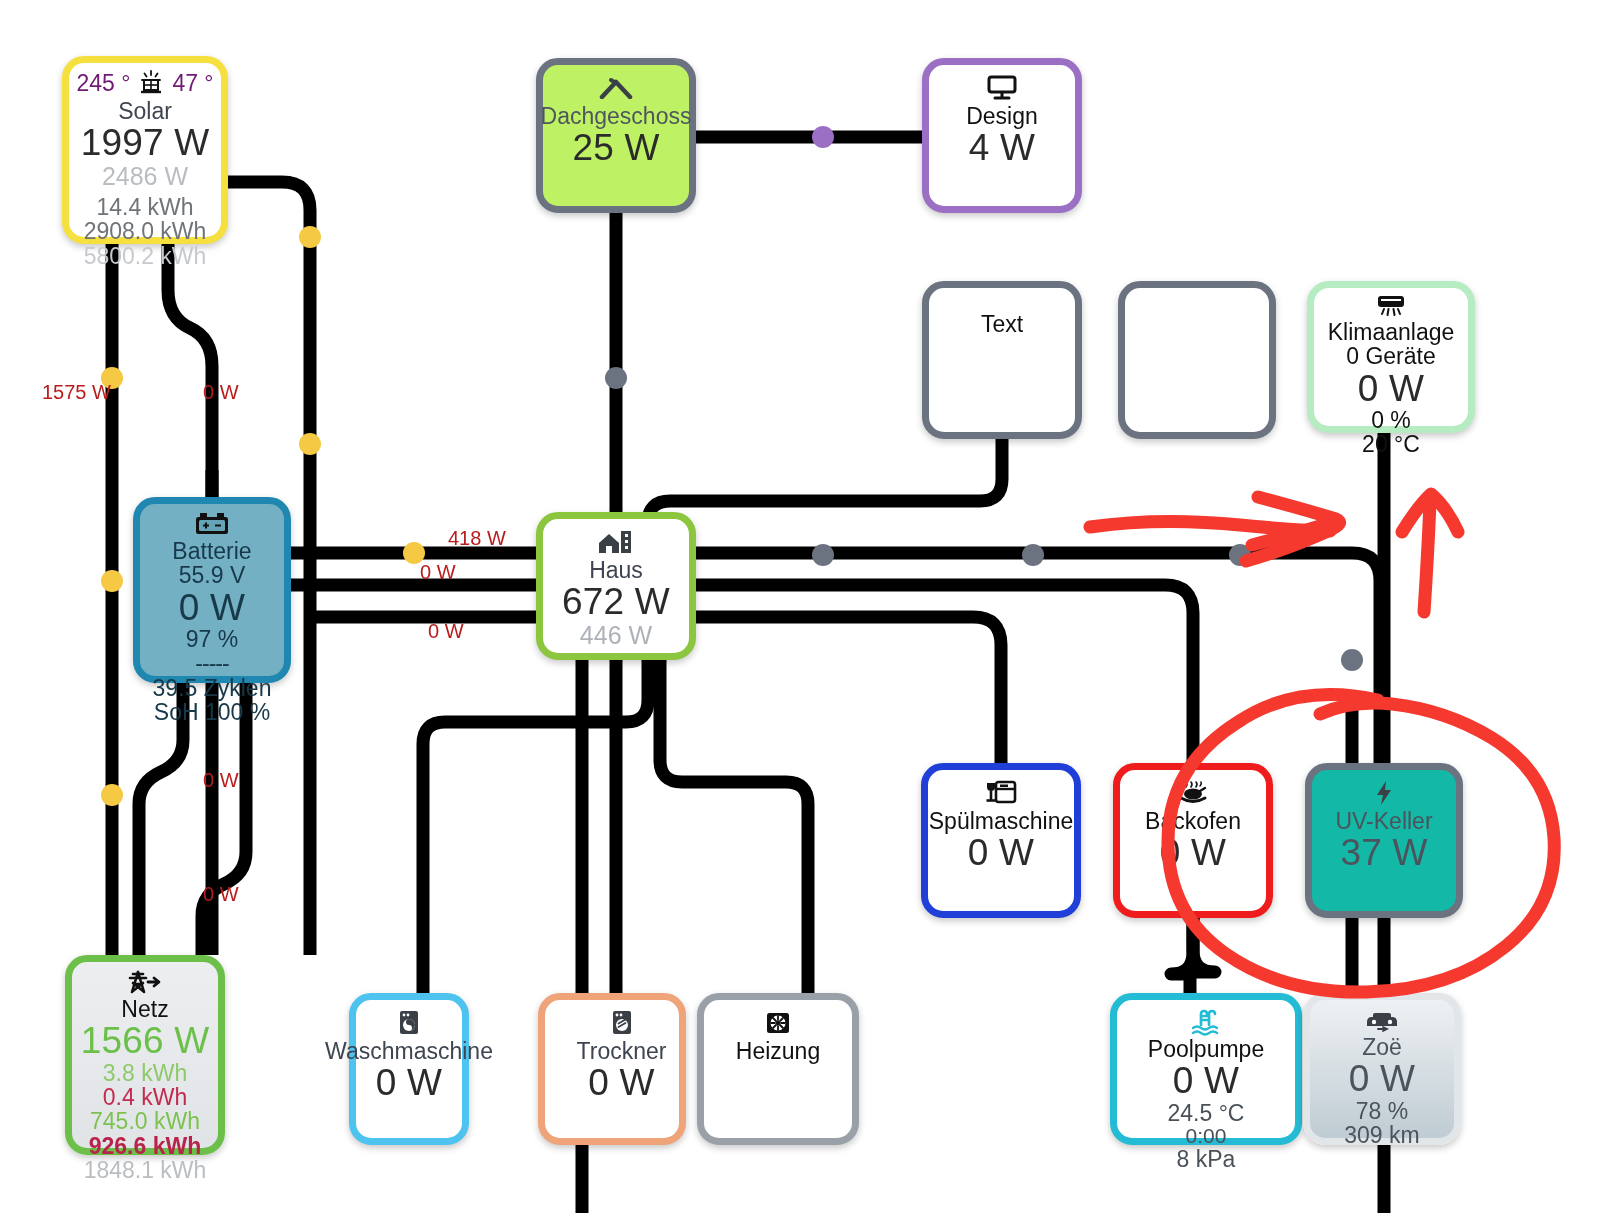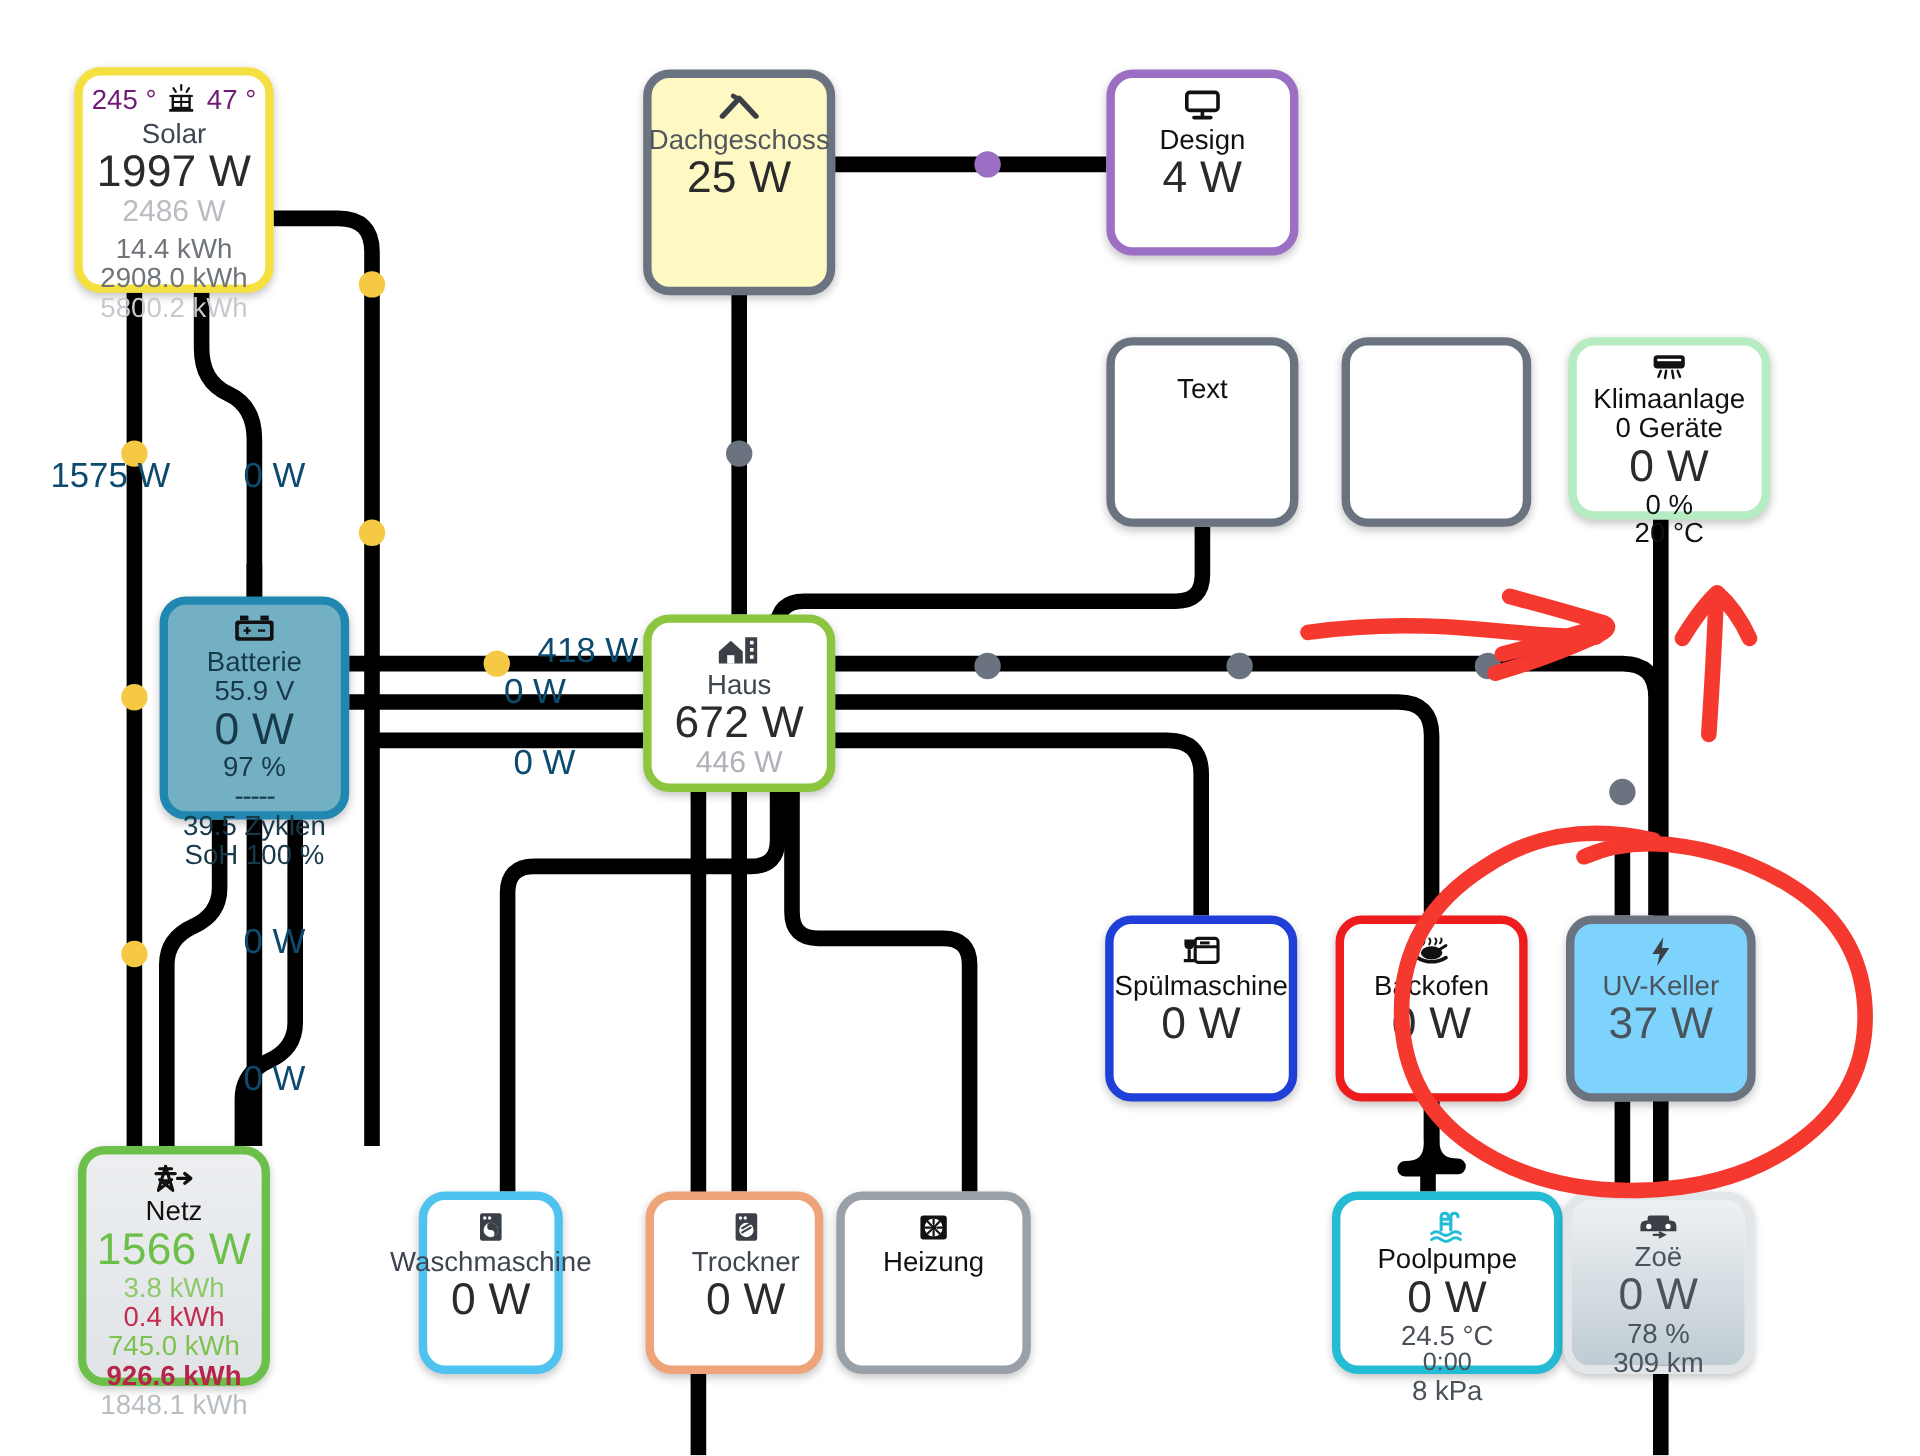--- a/index.html
+++ b/index.html
@@ -17,35 +17,35 @@
   .card .ico svg{display:block;}
   .name{font-size:23px;color:#3f4550;white-space:nowrap;}
   .name.dark{color:#111;}
   .big{font-size:37px;color:#2b2b2b;letter-spacing:.2px;}
   .sub{font-size:25px;color:#aeb2b8;}
   .line{font-size:23px;color:#4a5058;}
   .line.sm{font-size:21px;}
   .topvals{display:flex;gap:6px;align-items:center;justify-content:center;
            font-size:23px;color:#701a75;width:100%;}
 
-  .edge-label{position:absolute;font-size:29px;color:#0c4a6e;white-space:nowrap;}
+  .edge-label{position:absolute;font-size:20px;color:#b91c1c;white-space:nowrap;}
 
   
   #solar{left:62px;  top:56px;  width:166px; height:188px; border-color:#f5e03f; padding-top:5px;}
-  #dach {left:536px; top:58px;  width:160px; height:188px; border-color:#6b7280; background:#fef9c3;}
+  #dach {left:536px; top:58px;  width:160px; height:155px; border-color:#6b7280; background:#bef264;}
   #design{left:922px;top:58px;  width:160px; height:155px; border-color:#9b6fc4;}
   #textc{left:922px; top:281px; width:160px; height:158px; border-color:#6b7280;}
   #emptyc{left:1118px;top:281px;width:158px; height:158px; border-color:#6b7280;}
   #klima{left:1307px;top:281px; width:168px; height:152px; border-color:#b5ecc2; padding-top:5px;}
   #batt {left:133px; top:497px; width:158px; height:186px; border-color:#1f87b0;
          background:#74b0c4; padding-top:6px;}
   #haus {left:536px; top:512px; width:160px; height:148px; border-color:#8cc63f;}
   #spuel{left:921px; top:763px; width:160px; height:155px; border-color:#1f3fd8;}
   #backo{left:1113px;top:763px; width:160px; height:155px; border-color:#ee1c1c;}
-  #uvk  {left:1305px;top:763px; width:158px; height:155px; border-color:#6b7280; background:#7dd3fc;}
+  #uvk  {left:1305px;top:763px; width:158px; height:155px; border-color:#6b7280; background:#14b8a6;}
   #netz {left:65px;  top:955px; width:160px; height:200px; border-color:#6cc04a;
          background:linear-gradient(180deg,#eceef0 0%,#e1e4e7 100%); padding-top:6px;}
   #wasch{left:349px; top:993px; width:120px; height:152px; border-color:#4ec3ef;}
   #trock{left:538px; top:993px; width:148px; height:152px; border-color:#efa378;padding-left:19px;}
   #heiz {left:697px; top:993px; width:162px; height:152px; border-color:#9aa0a8;}
   #pool {left:1110px;top:993px; width:192px; height:152px; border-color:#24bcd4;}
   #zoe  {left:1303px;top:993px; width:158px; height:152px; border-color:#e3e6e9;
          background:linear-gradient(180deg,#eef1f3 0%,#bfccd3 100%);}
 
   #solar .sub{color:#b9bcc0;}

